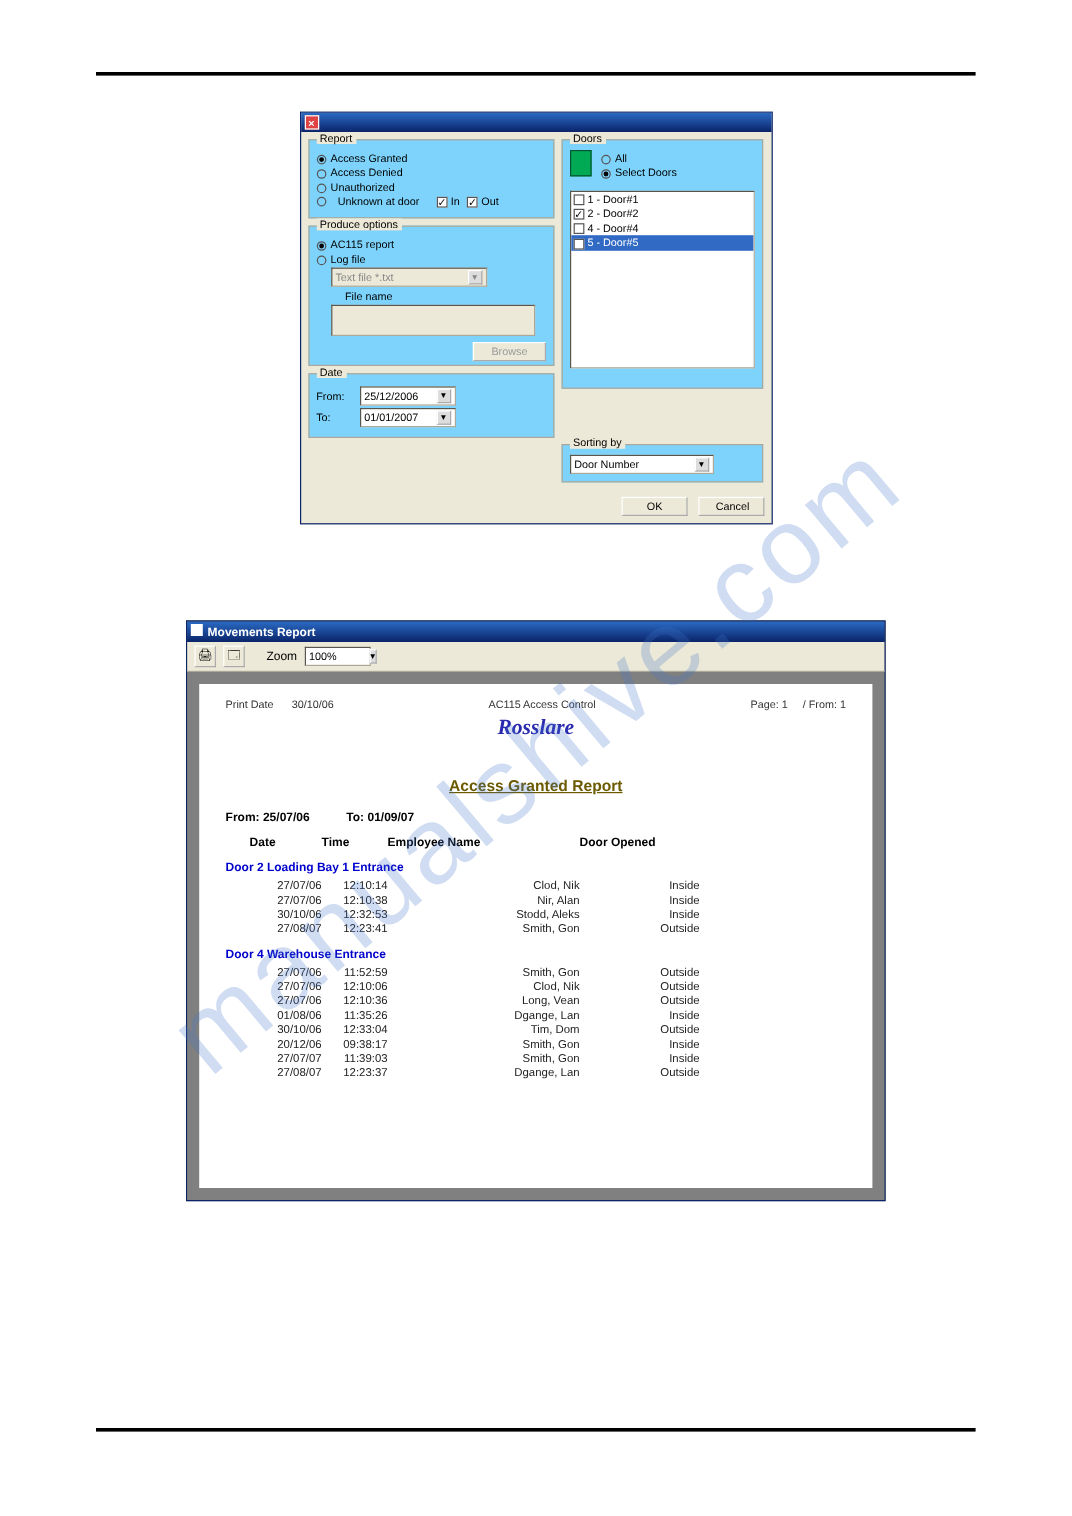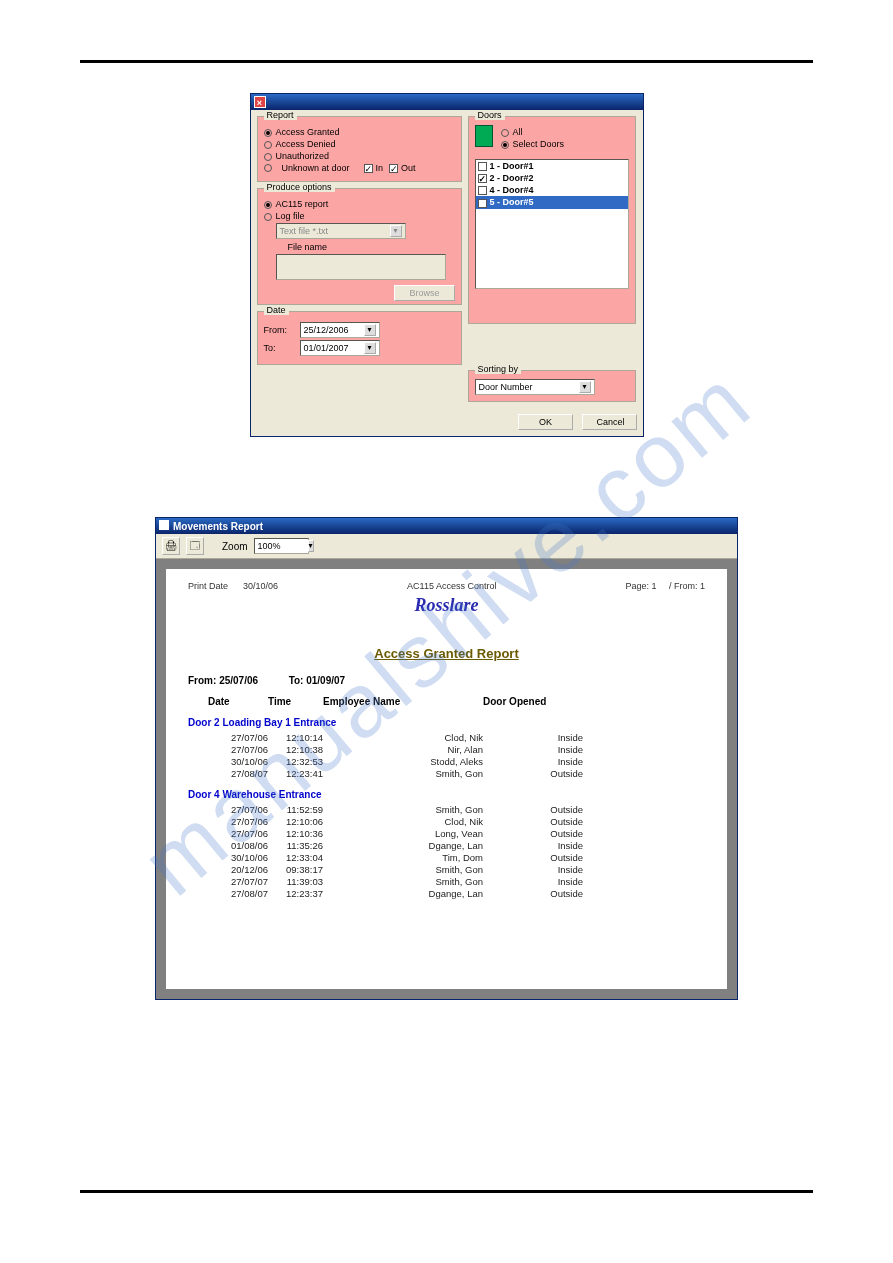--- a/index.html
+++ b/index.html
@@ -6,39 +6,39 @@
   body { font-family: "Tahoma", Arial, sans-serif; background: #fff; width: 893px; height: 1263px; position: relative; }
   .page { width: 893px; height: 1263px; padding: 60px 80px; }
   .hr-top { border: none; border-top: 3px solid #000; margin-bottom: 30px; }
   .hr-bot { border: none; border-top: 3px solid #000; position: absolute; left: 80px; right: 80px; bottom: 70px; }
 
   
   .dlg1 { width: 394px; margin: 0 auto; background: #ece9d8; border: 1px solid #0a246a; font-size: 9px; }
   .titlebar { background: linear-gradient(#2a6ac3,#0a246a); color: #fff; padding: 2px 3px; display:flex; justify-content:space-between; align-items:center; font-weight:bold; font-size:9px; }
   .close-x { width:12px; height:12px; background:#e04343; color:#fff; text-align:center; line-height:12px; font-size:9px; border:1px solid #fff; }
   .dlg1-body { padding: 6px; display:flex; gap:6px; flex-wrap:wrap; }
-  .grp { border:1px solid #aca899; padding:8px 6px 6px; position:relative; background:#fca5a5; }
+  .grp { border:1px solid #aca899; padding:8px 6px 6px; position:relative; background:#7dd3fc; }
   .grp-title { position:absolute; top:-7px; left:6px; background:#ece9d8; padding:0 3px; font-size:9px; }
   .grp.report { width:205px; }
   .grp.doors { width:168px; }
   .grp.produce { width:205px; }
   .grp.date { width:205px; }
   .grp.sort { width:168px; }
   .radio-row, .chk-row { margin:2px 0; font-size:9px; }
   .radio { display:inline-block;width:8px;height:8px;border:1px solid #555;border-radius:50%;margin-right:4px;vertical-align:middle;position:relative; }
   .radio.sel::after { content:"";position:absolute;width:4px;height:4px;background:#000;border-radius:50%;left:1px;top:1px; }
   .chk { display:inline-block;width:9px;height:9px;border:1px solid #555;background:#fff;margin-right:3px;vertical-align:middle;text-align:center;line-height:8px;font-size:9px; }
   .txt-in { border:1px inset #aca899; background:#fff; padding:1px 3px; font-size:9px; width:70px; display:inline-block; }
   .txt-in.disabled { background:#ece9d8; color:#888; }
   .combo { border:1px inset #aca899; background:#fff; padding:1px 3px; font-size:9px; display:flex; justify-content:space-between; align-items:center; }
   .combo .arr { width:12px; height:12px; background:#ddd; border:1px outset #fff; text-align:center; line-height:10px; font-size:8px; }
   .btn { border:1px outset #fff; background:#ece9d8; padding:2px 14px; font-size:9px; }
   .btn.disabled { color:#999; }
   .door-icon { display:inline-block; width:18px; height:22px; background:#0a5; border:1px solid #053; vertical-align:middle; margin-right:4px; }
-  .door-list { border:1px inset #aca899; background:#fff; height:130px; font-size:9px; overflow:hidden;font-weight:bold; }
+  .door-list { border:1px inset #aca899; background:#fff; height:148px; font-size:9px; overflow:hidden; }
   .door-list .row { padding:1px 2px; }
   .door-list .row.sel { background:#316ac5; color:#fff; }
   .dlg-buttons { width:100%; text-align:right; padding:6px; }
   .dlg-buttons .btn { margin-left:6px; width:55px; text-align:center; display:inline-block; }
 
   
   .reportwin { width:583px; margin:80px auto 0; background:#5a5a5a; border:1px solid #0a246a; font-size:10px; }
   .reportwin .titlebar { font-size:10px; }
   .toolbar { background:#ece9d8; padding:3px 6px; display:flex; align-items:center; gap:6px; font-size:10px; border-bottom:1px solid #aca899; }
   .tb-btn { width:18px; height:18px; border:1px outset #fff; display:inline-block; text-align:center; line-height:16px; font-size:10px; }

